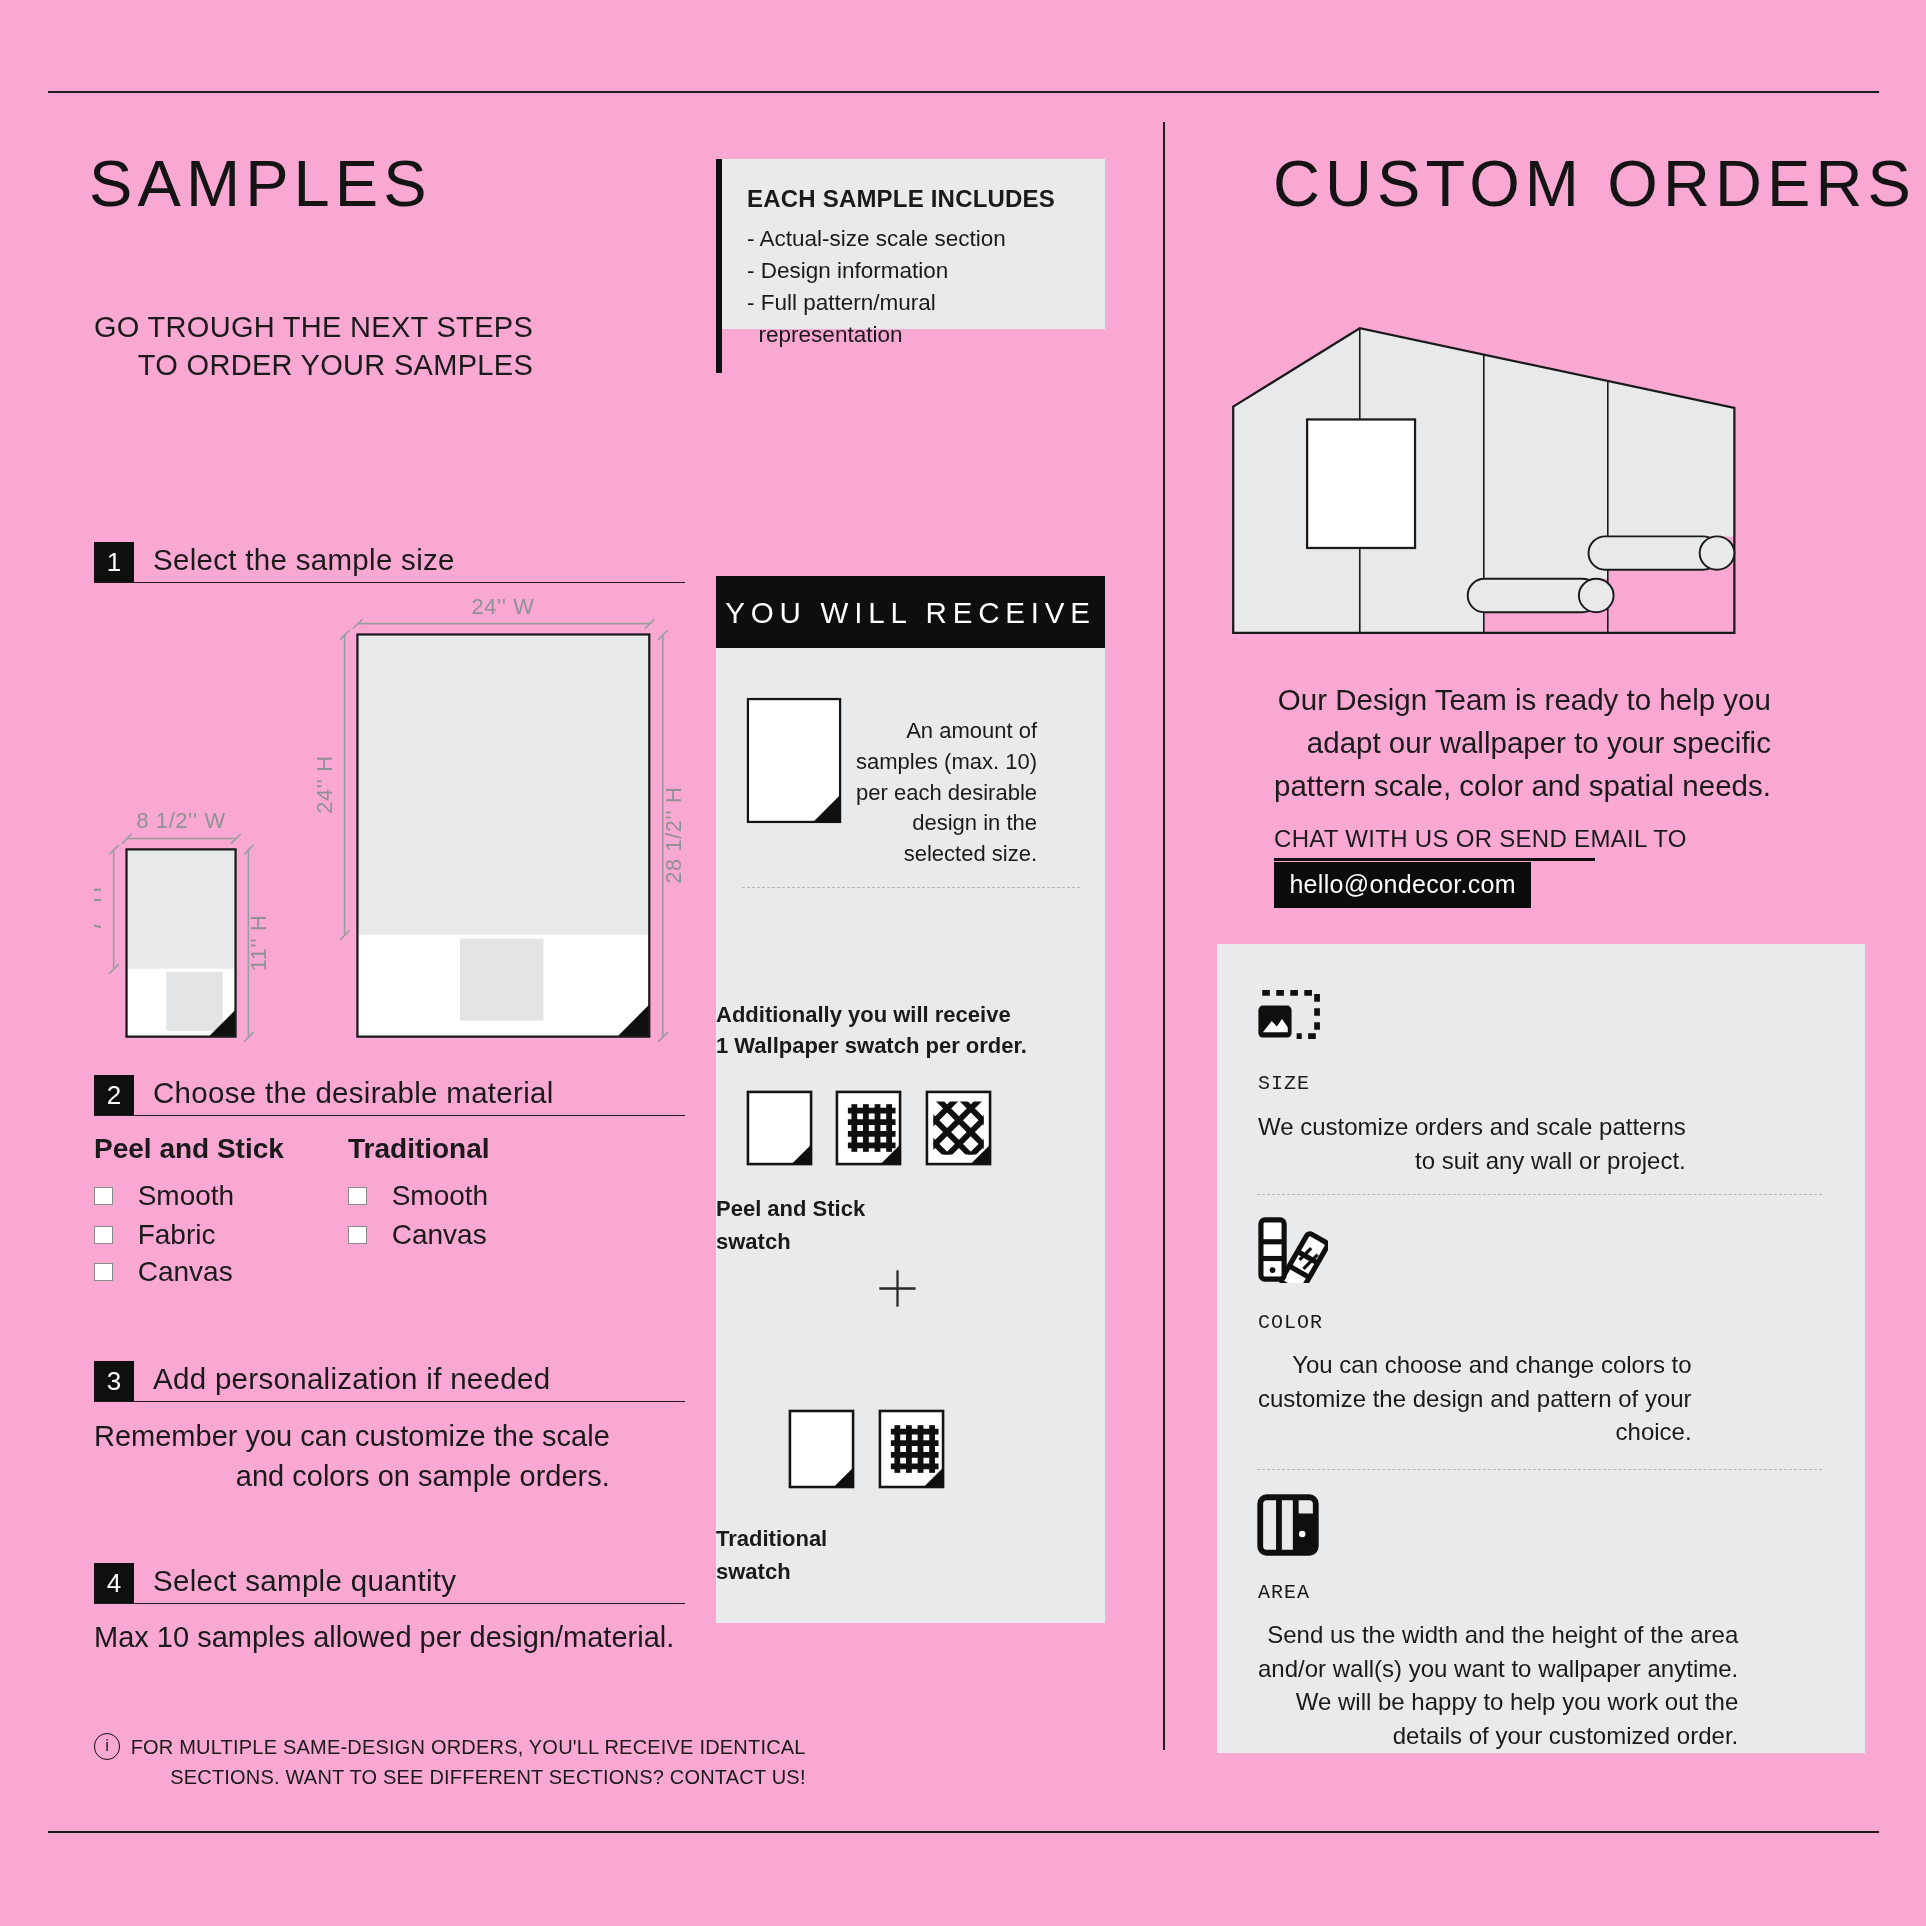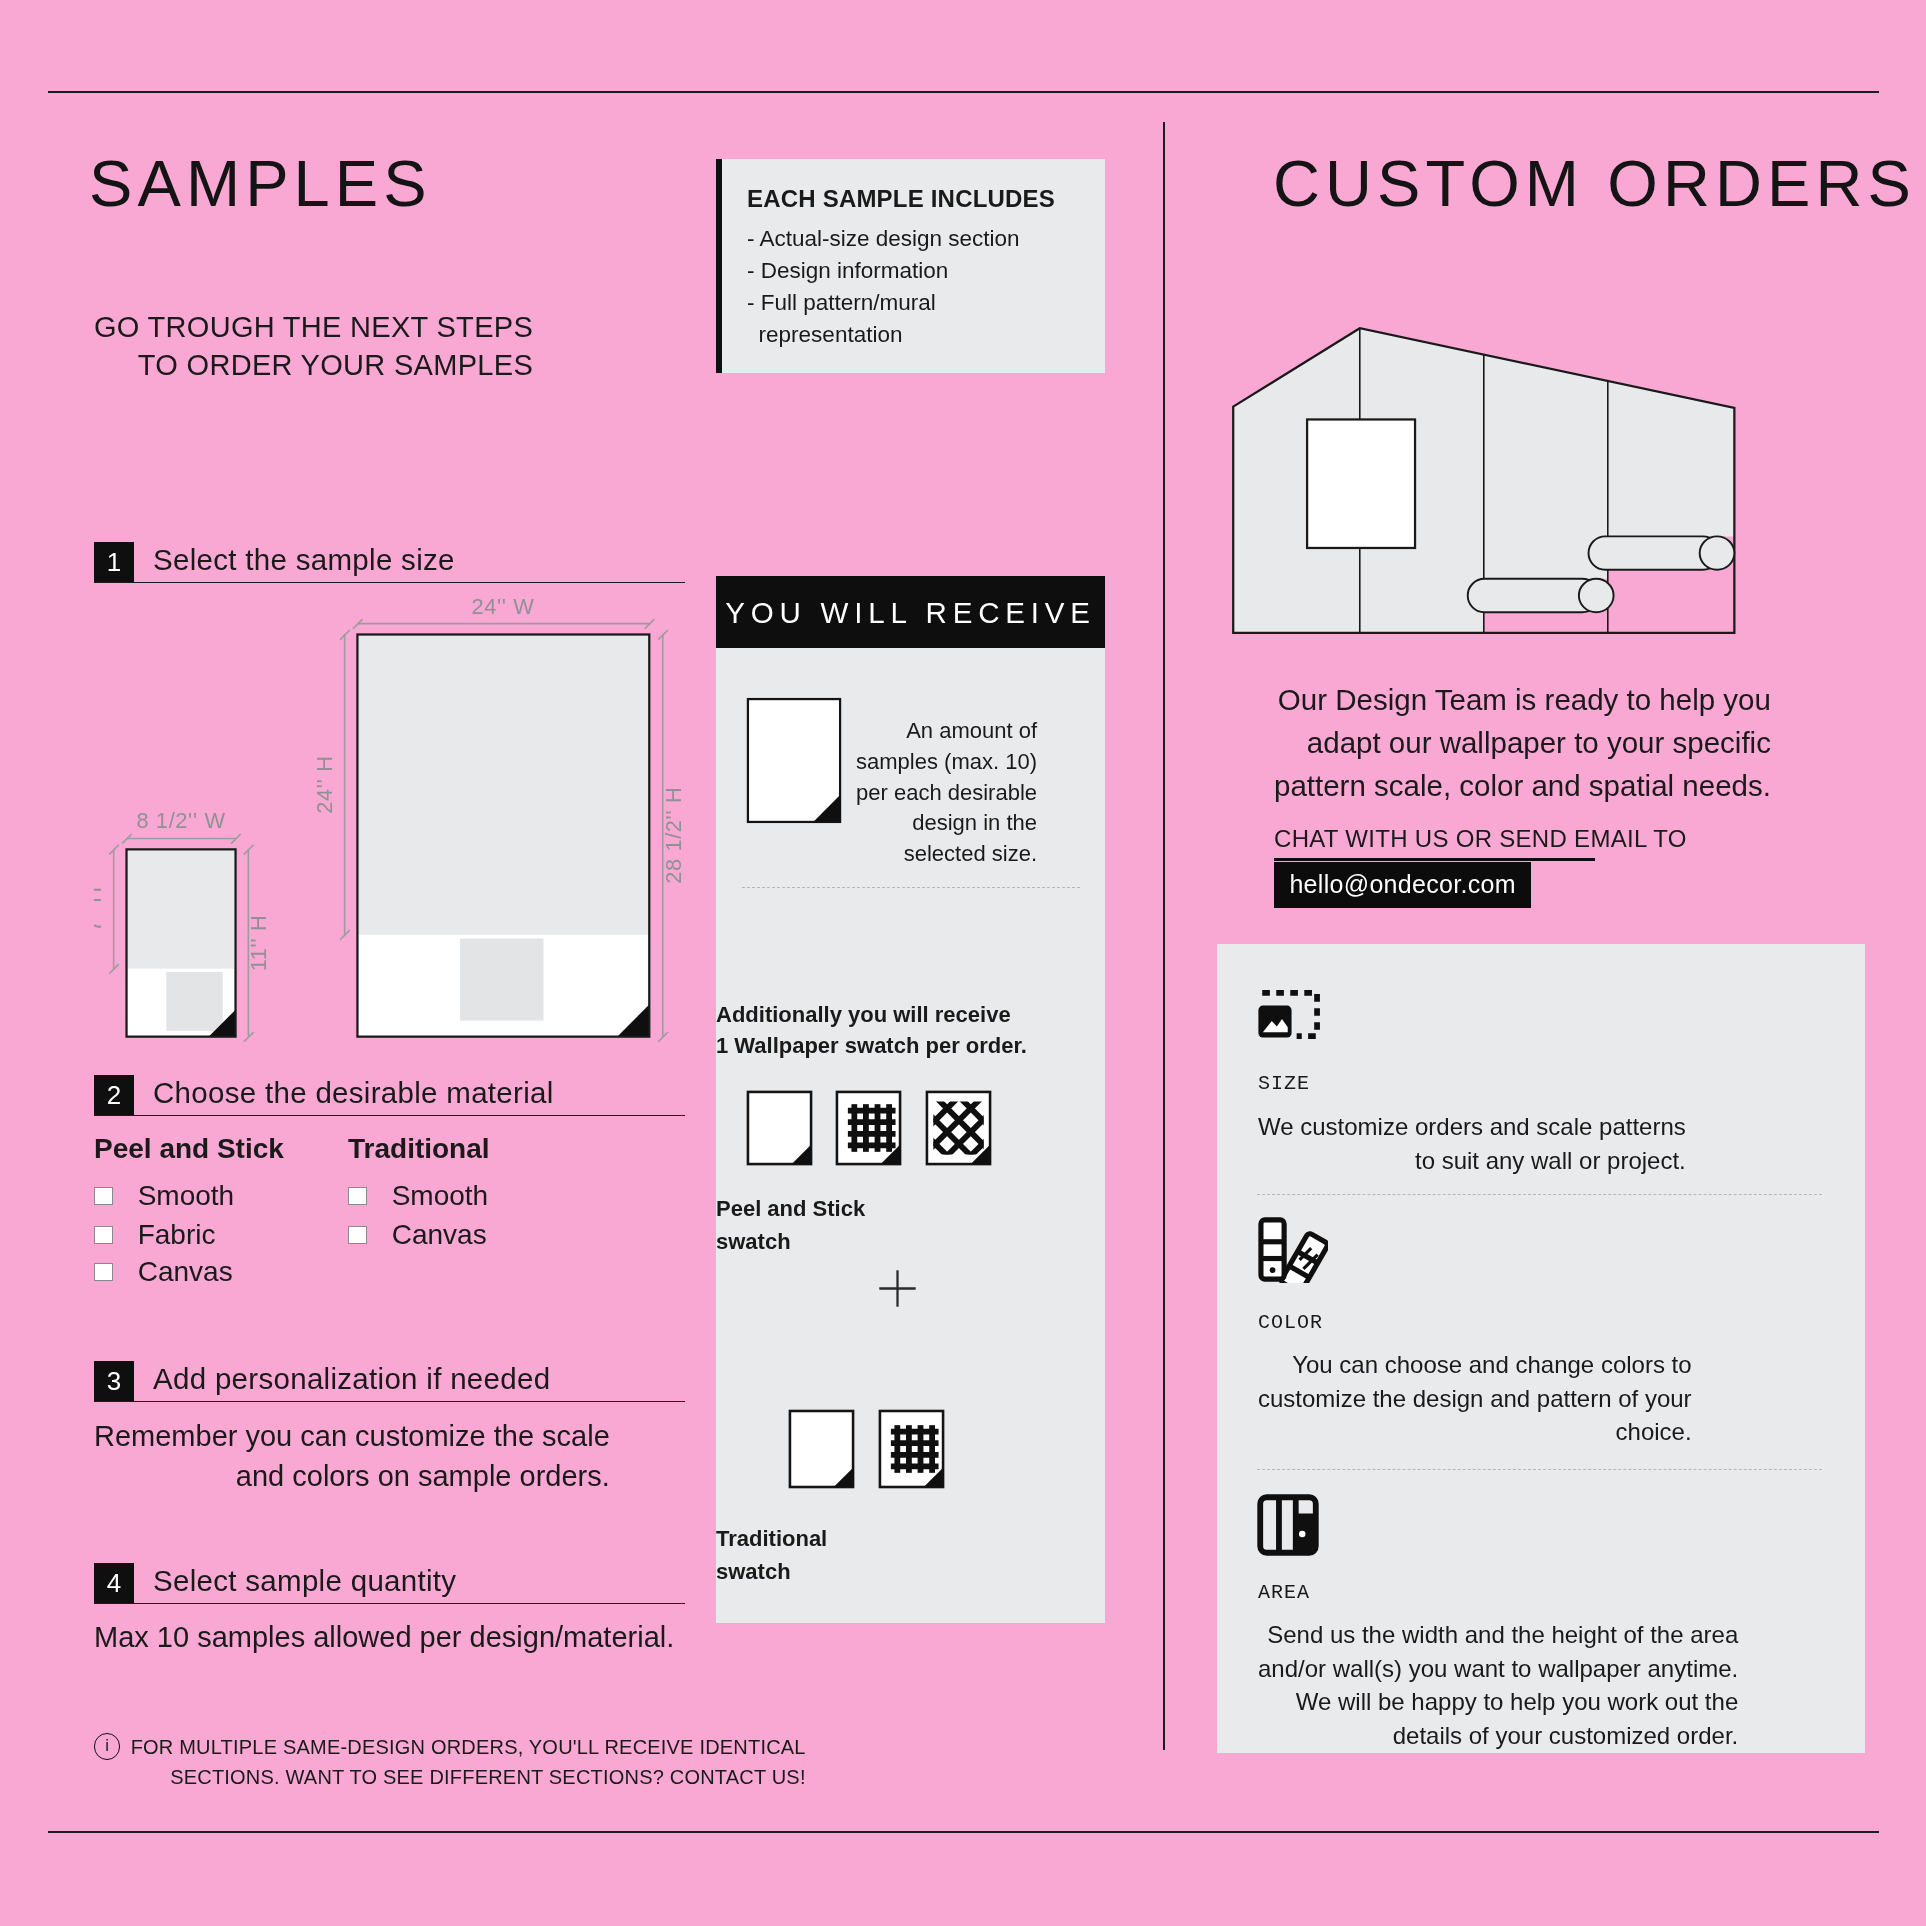--- a/index.html
+++ b/index.html
@@ -6,21 +6,21 @@
   .page{
     position:relative;width:1926px;height:1926px;background:#f9a8d4;overflow:hidden;
     font-family:"Liberation Sans","DejaVu Sans",sans-serif;color:#1a1a1a;
   }
   .abs{position:absolute;}
   .pre{white-space:pre-line;text-align:right;}
   .rule{position:absolute;left:48px;width:1831px;height:1.9px;background:#1c1c1c;}
   .big-title{font-size:65px;font-weight:300;letter-spacing:5.1px;color:#141414;}
   .intro{font-size:29px;line-height:1.32;letter-spacing:0.3px;}
   
-  .includes{left:716px;top:159px;width:389px;height:214px;background:#e9eaeb;box-sizing:border-box;padding:26px 18px 0 31px;}
+  .includes{left:716px;top:159px;width:389px;height:170px;background:#e9eaeb;box-sizing:border-box;padding:26px 18px 0 31px;}
   .includes .bar{position:absolute;left:0;top:0;width:6.4px;height:214px;background:#0f0f0f;}
   .includes .t{font-size:24px;font-weight:700;margin-bottom:10.3px;letter-spacing:0.2px;}
   .includes .it{font-size:22.5px;line-height:1.42;}
   .includes .indent{padding-left:11.6px;}
   
   .step{position:absolute;left:94px;width:591px;height:43px;border-bottom:1.9px solid #1c1c1c;display:flex;align-items:flex-end;gap:19px;}
   .step .num{width:40px;height:40px;background:#0f0f0f;color:#fff;font-size:26px;display:flex;align-items:center;justify-content:center;}
   .step .lbl{font-size:29.5px;padding-bottom:5.1px;letter-spacing:0.3px;}
   
   .mat-title{font-size:28px;font-weight:700;}
@@ -59,21 +59,21 @@
   <div class="rule" style="top:1831px"></div>
   <div class="vdivider"></div>
 
   <div class="abs big-title" style="left:89px;top:146px">SAMPLES</div>
   <div class="abs intro pre" style="left:94px;top:308px">GO TROUGH THE NEXT STEPS
 TO ORDER YOUR SAMPLES</div>
 
   <div class="abs includes">
     <div class="bar"></div>
     <div class="t">EACH SAMPLE INCLUDES</div>
-    <div class="it">- Actual-size design section</div>
+    <div class="it">- Actual-size scale section</div>
     <div class="it">- Design information</div>
     <div class="it">- Full pattern/mural</div>
     <div class="it indent">representation</div>
   </div>
 
   <div class="step" style="top:539px">
     <div class="num">1</div>
     <div class="lbl">Select the sample size</div>
   </div>
   <div class="step" style="top:1072px">

